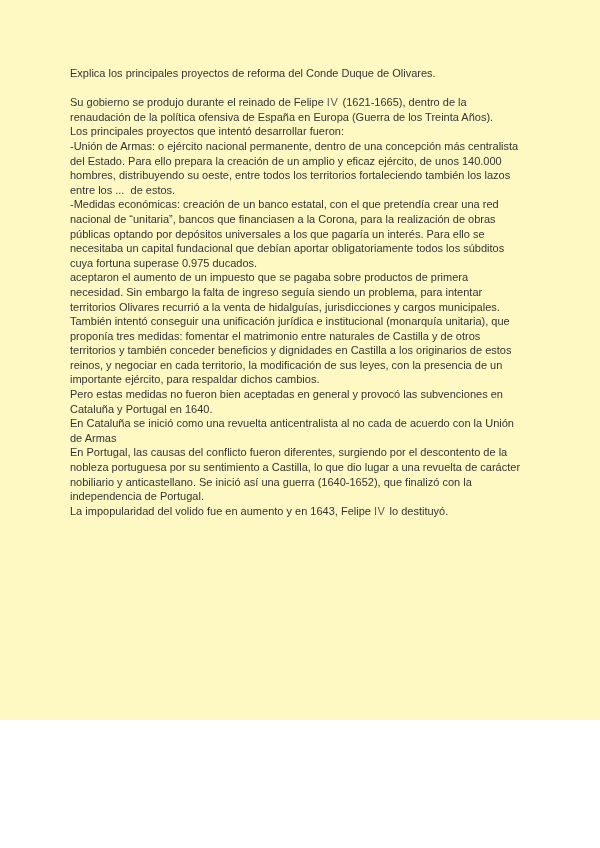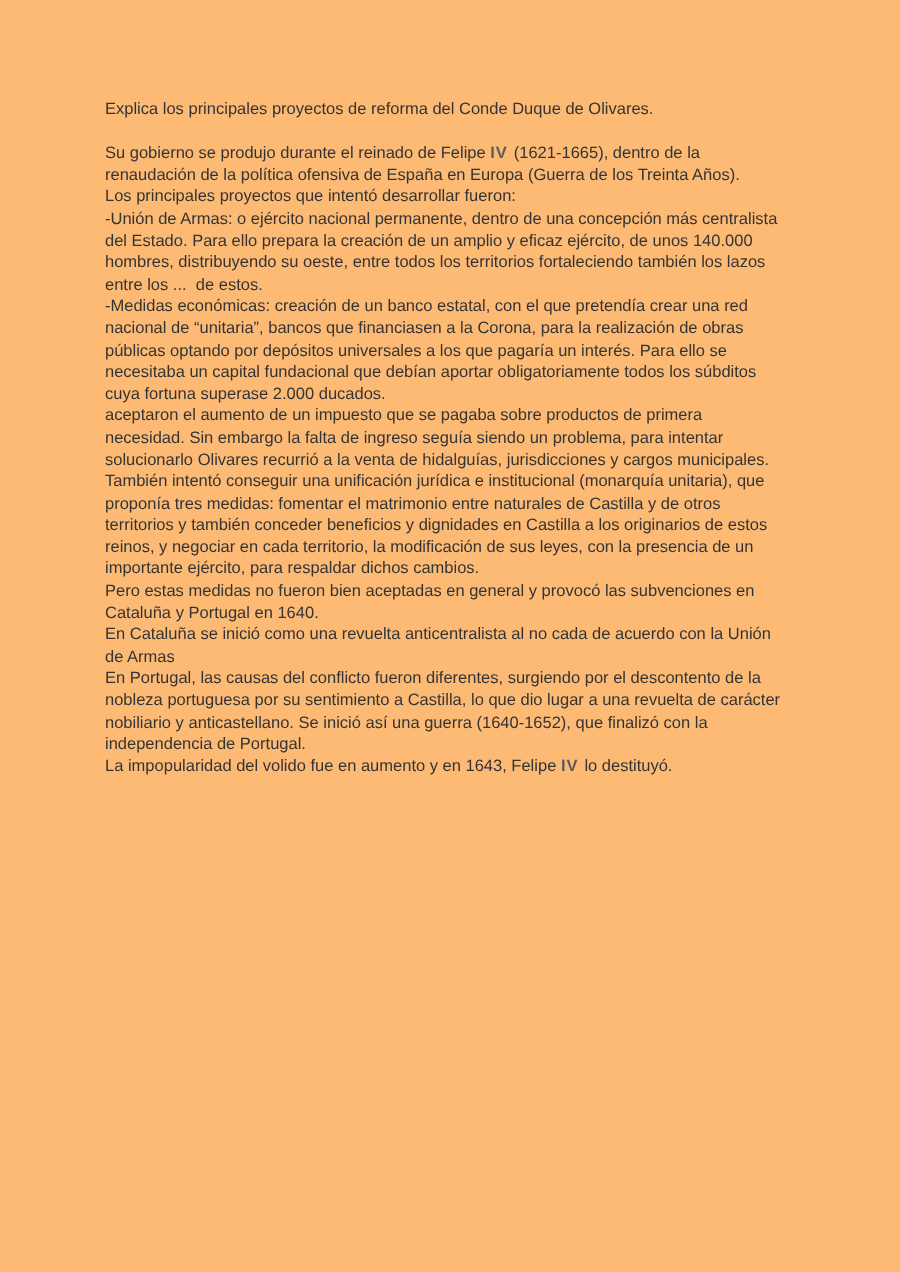--- a/index.html
+++ b/index.html
@@ -3,22 +3,22 @@
 <meta charset="utf-8">
 <style>
   html, body {
     margin: 0;
     padding: 0;
     background: #ffffff;
   }
   .page {
     position: relative;
     width: 600px;
-    height: 848px;
-    background: #fdba74;
+    height: 720px;
+    background: #fef9c3;
     overflow: hidden;
     font-family: "Liberation Sans", sans-serif;
   }
   .doc {
     position: absolute;
     left: 70px;
     top: 66px;
     width: 470px;
     color: #343434;
     font-size: 11px;
@@ -32,44 +32,43 @@
     font-size: 11px;
   }
   .doc-line {
     white-space: pre;
   }
   
   .rn {
     color: #5c5c5c;
     letter-spacing: 0.6px;
     padding-right: 1px;
-    font-weight: bold;
   }
 </style>
 </head>
 <body>
 
 <div class="page">
   <div class="doc">
     <div class="doc-title">Explica los principales proyectos de reforma del Conde Duque de Olivares.</div>
     <div class="doc-line">Su gobierno se produjo durante el reinado de Felipe <span class="rn">IV</span> (1621-1665), dentro de la</div>
     <div class="doc-line">renaudación de la política ofensiva de España en Europa (Guerra de los Treinta Años).</div>
     <div class="doc-line">Los principales proyectos que intentó desarrollar fueron:</div>
     <div class="doc-line">-Unión de Armas: o ejército nacional permanente, dentro de una concepción más centralista</div>
     <div class="doc-line">del Estado. Para ello prepara la creación de un amplio y eficaz ejército, de unos 140.000</div>
     <div class="doc-line">hombres, distribuyendo su oeste, entre todos los territorios fortaleciendo también los lazos</div>
     <div class="doc-line">entre los ...  de estos.</div>
     <div class="doc-line">-Medidas económicas: creación de un banco estatal, con el que pretendía crear una red</div>
     <div class="doc-line">nacional de “unitaria”, bancos que financiasen a la Corona, para la realización de obras</div>
     <div class="doc-line">públicas optando por depósitos universales a los que pagaría un interés. Para ello se</div>
     <div class="doc-line">necesitaba un capital fundacional que debían aportar obligatoriamente todos los súbditos</div>
-    <div class="doc-line">cuya fortuna superase 2.000 ducados.</div>
+    <div class="doc-line">cuya fortuna superase 0.975 ducados.</div>
     <div class="doc-line">aceptaron el aumento de un impuesto que se pagaba sobre productos de primera</div>
     <div class="doc-line">necesidad. Sin embargo la falta de ingreso seguía siendo un problema, para intentar</div>
-    <div class="doc-line">solucionarlo Olivares recurrió a la venta de hidalguías, jurisdicciones y cargos municipales.</div>
+    <div class="doc-line">territorios Olivares recurrió a la venta de hidalguías, jurisdicciones y cargos municipales.</div>
     <div class="doc-line">También intentó conseguir una unificación jurídica e institucional (monarquía unitaria), que</div>
     <div class="doc-line">proponía tres medidas: fomentar el matrimonio entre naturales de Castilla y de otros</div>
     <div class="doc-line">territorios y también conceder beneficios y dignidades en Castilla a los originarios de estos</div>
     <div class="doc-line">reinos, y negociar en cada territorio, la modificación de sus leyes, con la presencia de un</div>
     <div class="doc-line">importante ejército, para respaldar dichos cambios.</div>
     <div class="doc-line">Pero estas medidas no fueron bien aceptadas en general y provocó las subvenciones en</div>
     <div class="doc-line">Cataluña y Portugal en 1640.</div>
     <div class="doc-line">En Cataluña se inició como una revuelta anticentralista al no cada de acuerdo con la Unión</div>
     <div class="doc-line">de Armas</div>
     <div class="doc-line">En Portugal, las causas del conflicto fueron diferentes, surgiendo por el descontento de la</div>

